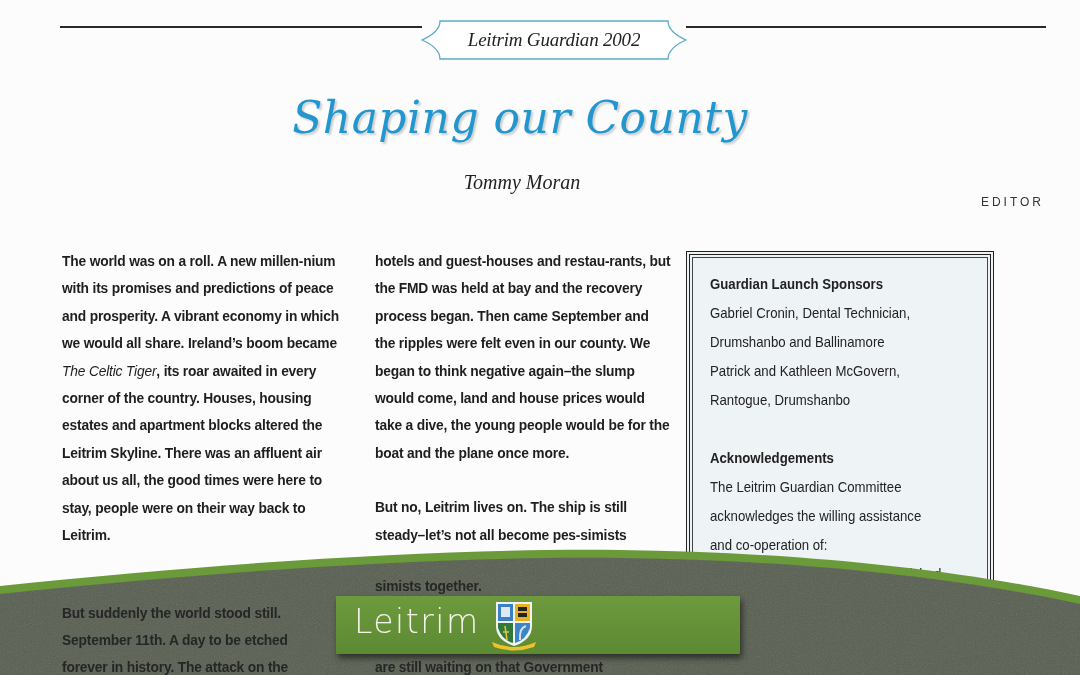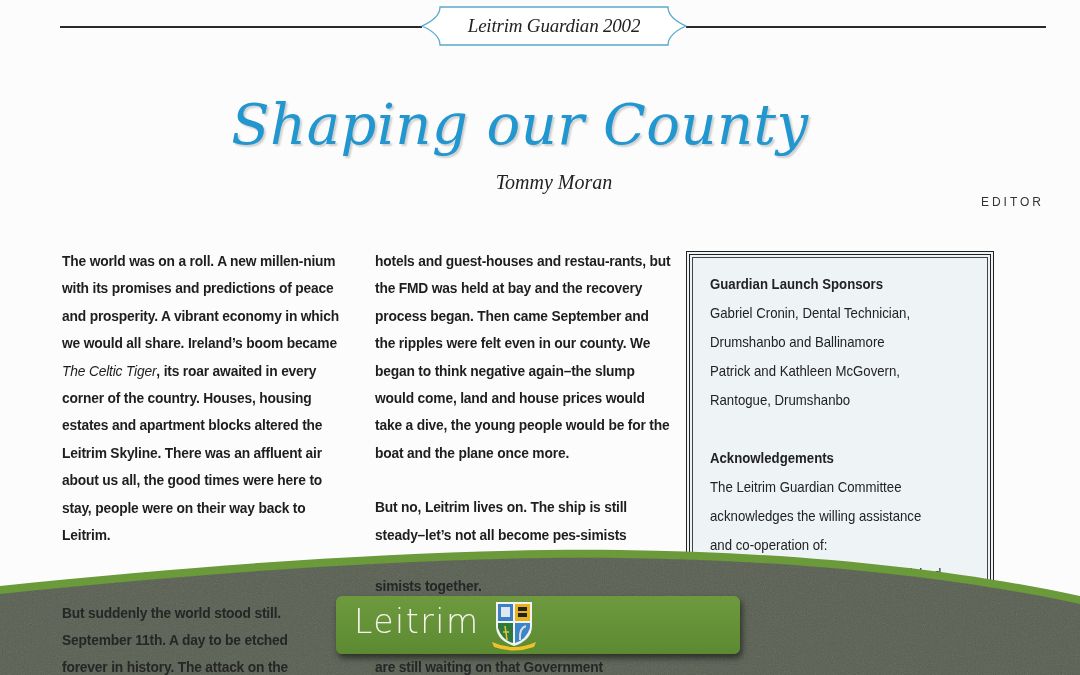--- a/index.html
+++ b/index.html
@@ -10,39 +10,39 @@
   }
   .page { position: absolute; inset: 0; background: #fcfcfc; }
 
   
   .hdr-line {
     position: absolute; top: 26px; height: 2px; background: #2a2a2a;
   }
   .hdr-line.left { left: 60px; width: 362px; }
   .hdr-line.right { left: 686px; width: 360px; }
   .ribbon {
-    position: absolute; left: 420px; top: 6px; width: 268px; height: 40px;
+    position: absolute; left: 420px; top: 20px; width: 268px; height: 40px;
   }
   .ribbon svg { position: absolute; inset: 0; }
   .ribbon-text {
     position: absolute; inset: 0; display: flex; align-items: center; justify-content: center;
     font-family: "Liberation Serif", serif; font-style: italic; font-size: 19px; color: #222;
     letter-spacing: -0.2px;
   }
 
   
   .title {
     position: absolute; left: 0; width: 1040px; top: 92px; text-align: center;
-    font-family: "DejaVu Serif", serif; font-style: italic; font-size: 56px;
+    font-family: "DejaVu Serif", serif; font-style: italic; font-size: 44px;
     color: #2196cf; letter-spacing: 0.5px;
     text-shadow: 2px 2px 2px rgba(0,0,0,0.18);
   }
   .author {
     position: absolute; left: 0; width: 1044px; top: 171px; text-align: center;
-    font-family: "Liberation Serif", serif; font-style: italic; font-size: 20px; color: #222; padding-left: 32px;
+    font-family: "Liberation Serif", serif; font-style: italic; font-size: 20px; color: #222;
   }
   .role {
     position: absolute; left: 0; width: 1044px; top: 195px; text-align: right;
     font-family: "Liberation Sans", sans-serif; font-size: 12px; letter-spacing: 3px; color: #333;
   }
 
   
   .col {
     position: absolute; top: 247px; width: 300px;
     font-family: "Liberation Sans", sans-serif; font-weight: bold; font-size: 15px;
@@ -73,21 +73,21 @@
   .sb-head { font-weight: bold; }
   .sb-gap { height: 29px; }
 
   
   .overlay { position: absolute; left: 0; top: 0; width: 1080px; height: 675px; pointer-events: none; }
 
   
   .banner {
     position: absolute; left: 336px; top: 596px; width: 404px; height: 58px;
     background: linear-gradient(#6e9a3e, #5c8a32);
-    border-radius: 6px;
+    border-radius: 1px;
     box-shadow: 2px 4px 6px rgba(0,0,0,0.55);
   }
   .banner-left, .banner-right {
     position: absolute; top: 6px;
     font-family: "DejaVu Sans", sans-serif; font-weight: 200; font-size: 33px; color: #f4f4ea;
     letter-spacing: 1.5px;
   }
   .banner-left { left: 18px; }
   .banner-right { left: 210px; }
   .crest { position: absolute; left: 150px; top: 2px; width: 56px; height: 54px; }

